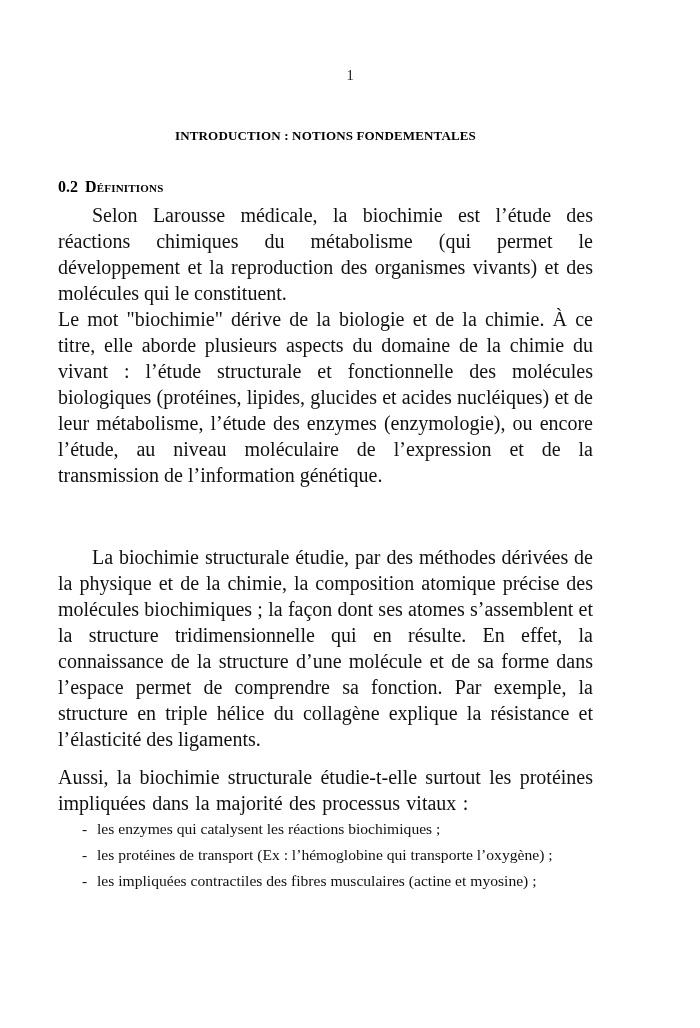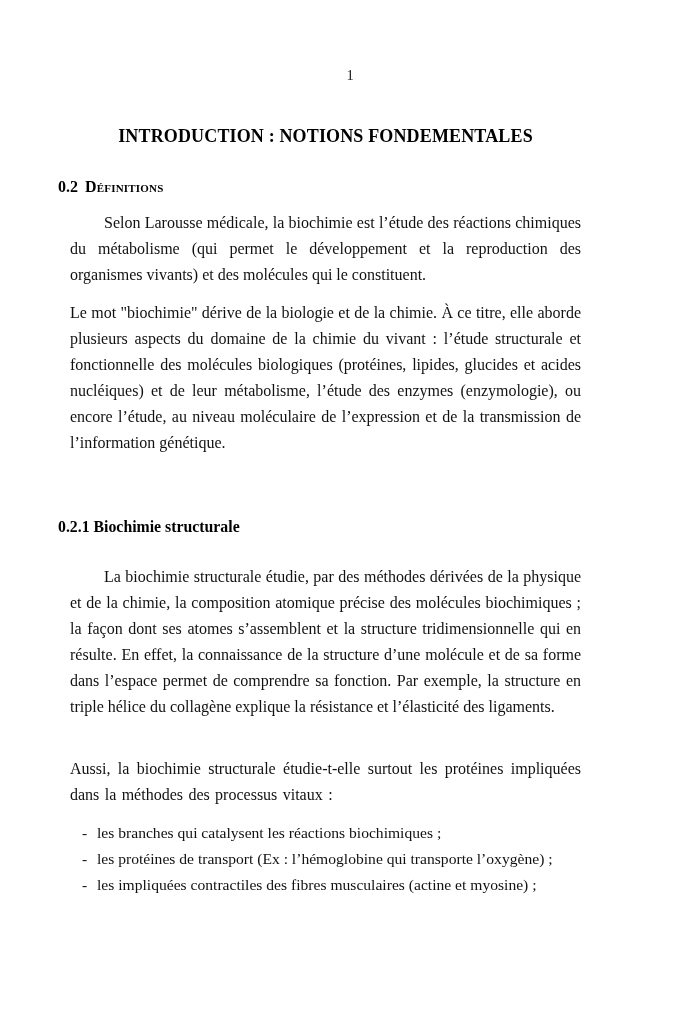--- a/index.html
+++ b/index.html
@@ -41,21 +41,21 @@
   .column {
     position: absolute;
     left: 58px;
     top: 124px;
     width: 535px;
   }
 
   .doc-title {
     text-align: center;
     font-weight: bold;
-    font-size: 18px;
+    font-size: 13px;
     line-height: 24px;
     letter-spacing: 0.15px;
     margin: 0 0 28px 0;
     color: #000000;
   }
 
   .h-section {
     font-weight: bold;
     font-size: 16px;
     line-height: 22px;
@@ -74,22 +74,22 @@
 
   .h-sub {
     font-weight: bold;
     font-size: 15.8px;
     line-height: 22px;
     margin: 0 0 6px 0;
     color: #000000;
   }
 
   p.body {
-    margin: 12px;
-    font-size: 16px;
+    margin: 0;
+    font-size: 20px;
     line-height: 26px;
     text-align: justify;
     text-justify: inter-word;
     color: #111111;
     hyphens: none;
   }
   p.body.indent { text-indent: 34px; }
   .sp-8  { height: 8px; }
   .sp-12 { height: 12px; }
   .sp-22 { height: 22px; }
@@ -141,37 +141,33 @@
 
     <p class="body indent">Selon Larousse médicale, la biochimie est l’étude des réactions chimiques du métabolisme (qui permet le développement et la reproduction des organismes vivants) et des molécules qui le constituent.</p>
 
     <p class="body">Le mot "biochimie" dérive de la biologie et de la chimie. À ce titre, elle aborde plusieurs aspects du domaine de la chimie du vivant : l’étude structurale et fonctionnelle des molécules biologiques (protéines, lipides, glucides et acides nucléiques) et de leur métabolisme, l’étude des enzymes (enzymologie), ou encore l’étude, au niveau moléculaire de l’expression et de la transmission de l’information génétique.</p>
 
     <div class="sp-26"></div>
 
 
     <div class="sp-22"></div>
 
-    <div class="h-sub">
-      <span>0.2.1</span>
-      <span>Biochimie structurale</span>
-    </div>
 
     <div class="sp-8"></div>
 
     <p class="body indent">La biochimie structurale étudie, par des méthodes dérivées de la physique et de la chimie, la composition atomique précise des molécules biochimiques ; la façon dont ses atomes s’assemblent et la structure tridimensionnelle qui en résulte. En effet, la connaissance de la structure d’une molécule et de sa forme dans l’espace permet de comprendre sa fonction. Par exemple, la structure en triple hélice du collagène explique la résistance et l’élasticité des ligaments.</p>
 
     <div class="sp-12"></div>
 
-    <p class="body loose">Aussi, la biochimie structurale  étudie-t-elle  surtout  les  protéines impliquées dans la méthodes des processus vitaux :</p>
+    <p class="body loose">Aussi, la biochimie structurale  étudie-t-elle  surtout  les  protéines impliquées dans la majorité des processus vitaux :</p>
 
     <ul class="dash-list">
       <li>
         <span class="dash">-</span>
-        <span class="li-text">les branches qui catalysent les réactions biochimiques ;</span>
+        <span class="li-text">les enzymes qui catalysent les réactions biochimiques ;</span>
       </li>
       <li>
         <span class="dash">-</span>
         <span class="li-text">les protéines de transport (Ex : l’hémoglobine qui transporte l’oxygène) ;</span>
       </li>
       <li>
         <span class="dash">-</span>
         <span class="li-text">les impliquées contractiles des fibres musculaires (actine et myosine) ;</span>
       </li>
     </ul>

